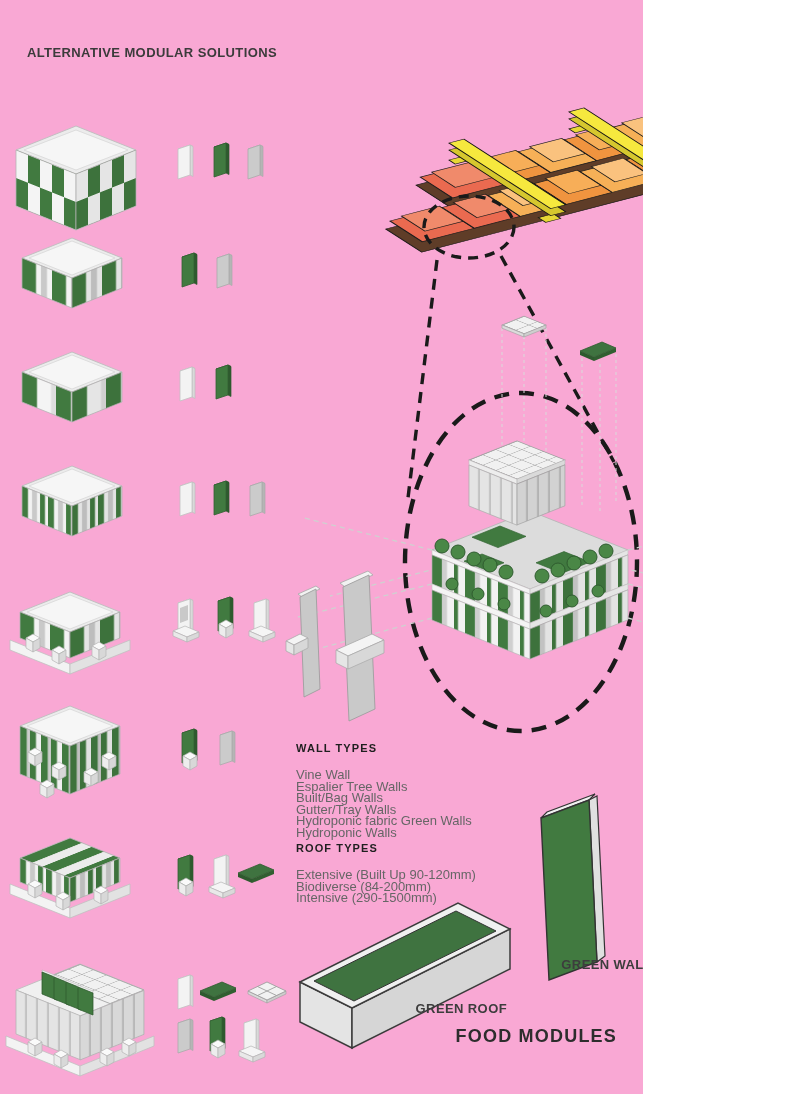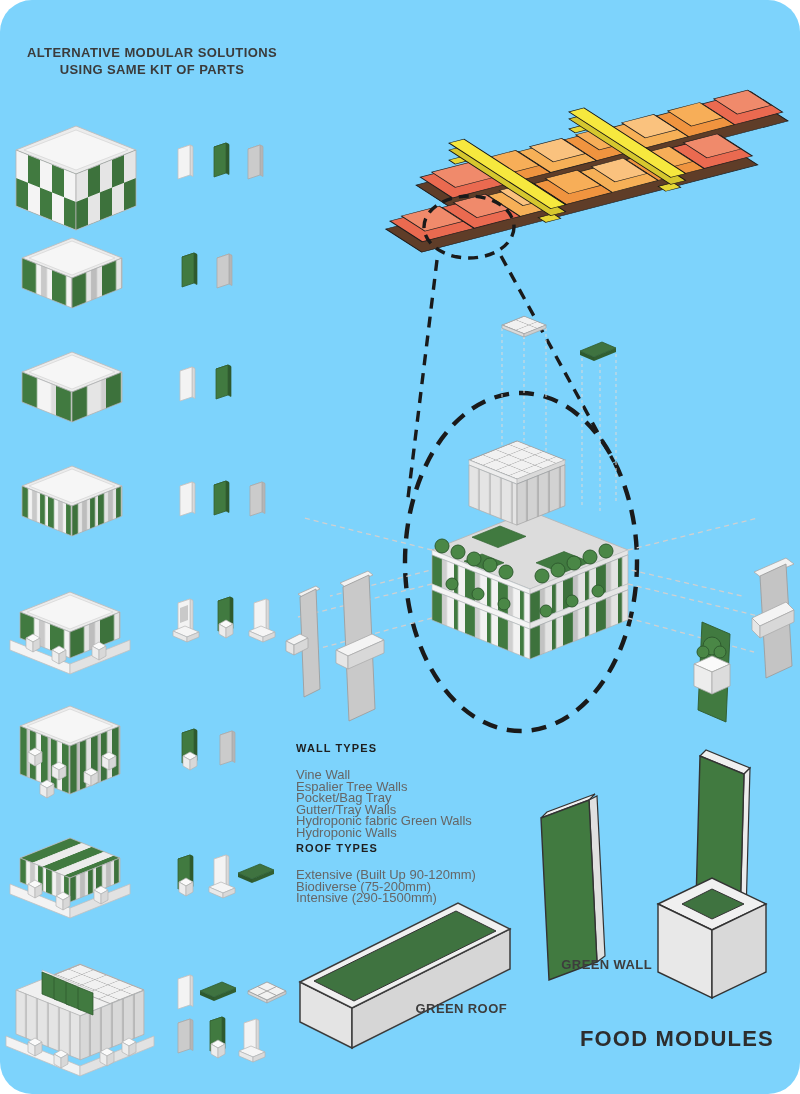--- a/index.html
+++ b/index.html
@@ -1,30 +1,30 @@
 <!DOCTYPE html>
 <html><head>
 <meta charset="utf-8">
 <style>
   html,body{margin:0;padding:0;background:#fff;}
-  .page{position:relative;width:800px;height:1094px;background:#7dd3fc;overflow:hidden;
-        font-family:"Liberation Sans",sans-serif;border-radius:32px;}
+  .page{position:relative;width:643px;height:1094px;background:#f9a8d4;overflow:hidden;
+        font-family:"Liberation Sans",sans-serif;}
   .canvas{position:absolute;left:0;top:0;}
   .title{position:absolute;left:26px;top:44px;width:252px;text-align:center;
          font-weight:bold;font-size:13px;line-height:17px;color:#3b3b3b;letter-spacing:.4px;}
   .tblock{position:absolute;width:220px;}
   .tblock .thead{font-size:11px;font-weight:bold;letter-spacing:1.1px;color:#1f1f1f;margin-bottom:15px;}
   .tblock .titem{font-size:13px;line-height:11.5px;color:#666;}
   #wall-types{left:296px;top:742px;}
   #roof-types{left:296px;top:842px;}
   .modlabel{position:absolute;font-weight:bold;font-size:13px;color:#3d3d3d;letter-spacing:.4px;text-align:right;}
   #lab-groof{left:403px;top:1001px;width:104px;}
   #lab-gwall{left:520px;top:957px;width:104px;margin-left:28px;}
   #lab-pwall{left:648px;top:1001px;width:128px;}
-  #food-title{position:absolute;right:26px;top:1026px;font-size:22px;font-weight:bold;
+  #food-title{position:absolute;right:26px;top:1026px;font-size:18px;font-weight:bold;
               color:#2d2d2d;letter-spacing:1.2px;}
 </style>
 </head>
 <body>
 
 <div class="page">
 
 <svg class="canvas" width="800" height="1094" viewBox="0 0 800 1094">
   <defs>
     <pattern id="pat-check" width="24" height="56" patternUnits="userSpaceOnUse">
@@ -561,37 +561,36 @@
     <polygon points="700,756 744,774 740,920 696,902" fill="#417a40" stroke="#333" stroke-width="1.4"></polygon>
     <polygon points="658,904 712,878 766,904 712,930" fill="#f0f0f0" stroke="#333" stroke-width="1.4"></polygon>
     <polygon points="682,904 712,889 744,904 712,919" fill="#3f7340" stroke="#333" stroke-width="1"></polygon>
     <polygon points="658,904 712,930 712,998 658,972" fill="#e8e8e8" stroke="#333" stroke-width="1.4"></polygon>
     <polygon points="712,930 766,904 766,972 712,998" fill="#d9d9d9" stroke="#333" stroke-width="1.4"></polygon>
   </g>
 </svg>
 
 <div class="title">
   <div>ALTERNATIVE MODULAR SOLUTIONS</div>
-  <div>USING SAME KIT OF PARTS</div>
 </div>
 
 <div class="tblock" id="wall-types">
   <div class="thead">WALL TYPES</div>
   <div class="titem">Vine Wall</div>
   <div class="titem">Espalier Tree Walls</div>
-  <div class="titem">Pocket/Bag Tray</div>
+  <div class="titem">Built/Bag Walls</div>
   <div class="titem">Gutter/Tray Walls</div>
   <div class="titem">Hydroponic fabric Green Walls</div>
   <div class="titem">Hydroponic Walls</div>
 </div>
 
 <div class="tblock" id="roof-types">
   <div class="thead">ROOF TYPES</div>
   <div class="titem">Extensive (Built Up 90-120mm)</div>
-  <div class="titem">Biodiverse (75-200mm)</div>
+  <div class="titem">Biodiverse (84-200mm)</div>
   <div class="titem">Intensive (290-1500mm)</div>
 </div>
 
 <div class="modlabel" id="lab-groof">GREEN ROOF</div>
 <div class="modlabel" id="lab-gwall">GREEN WALL</div>
 <div id="food-title">FOOD MODULES</div>
 
 </div>
 
 </body></html>

